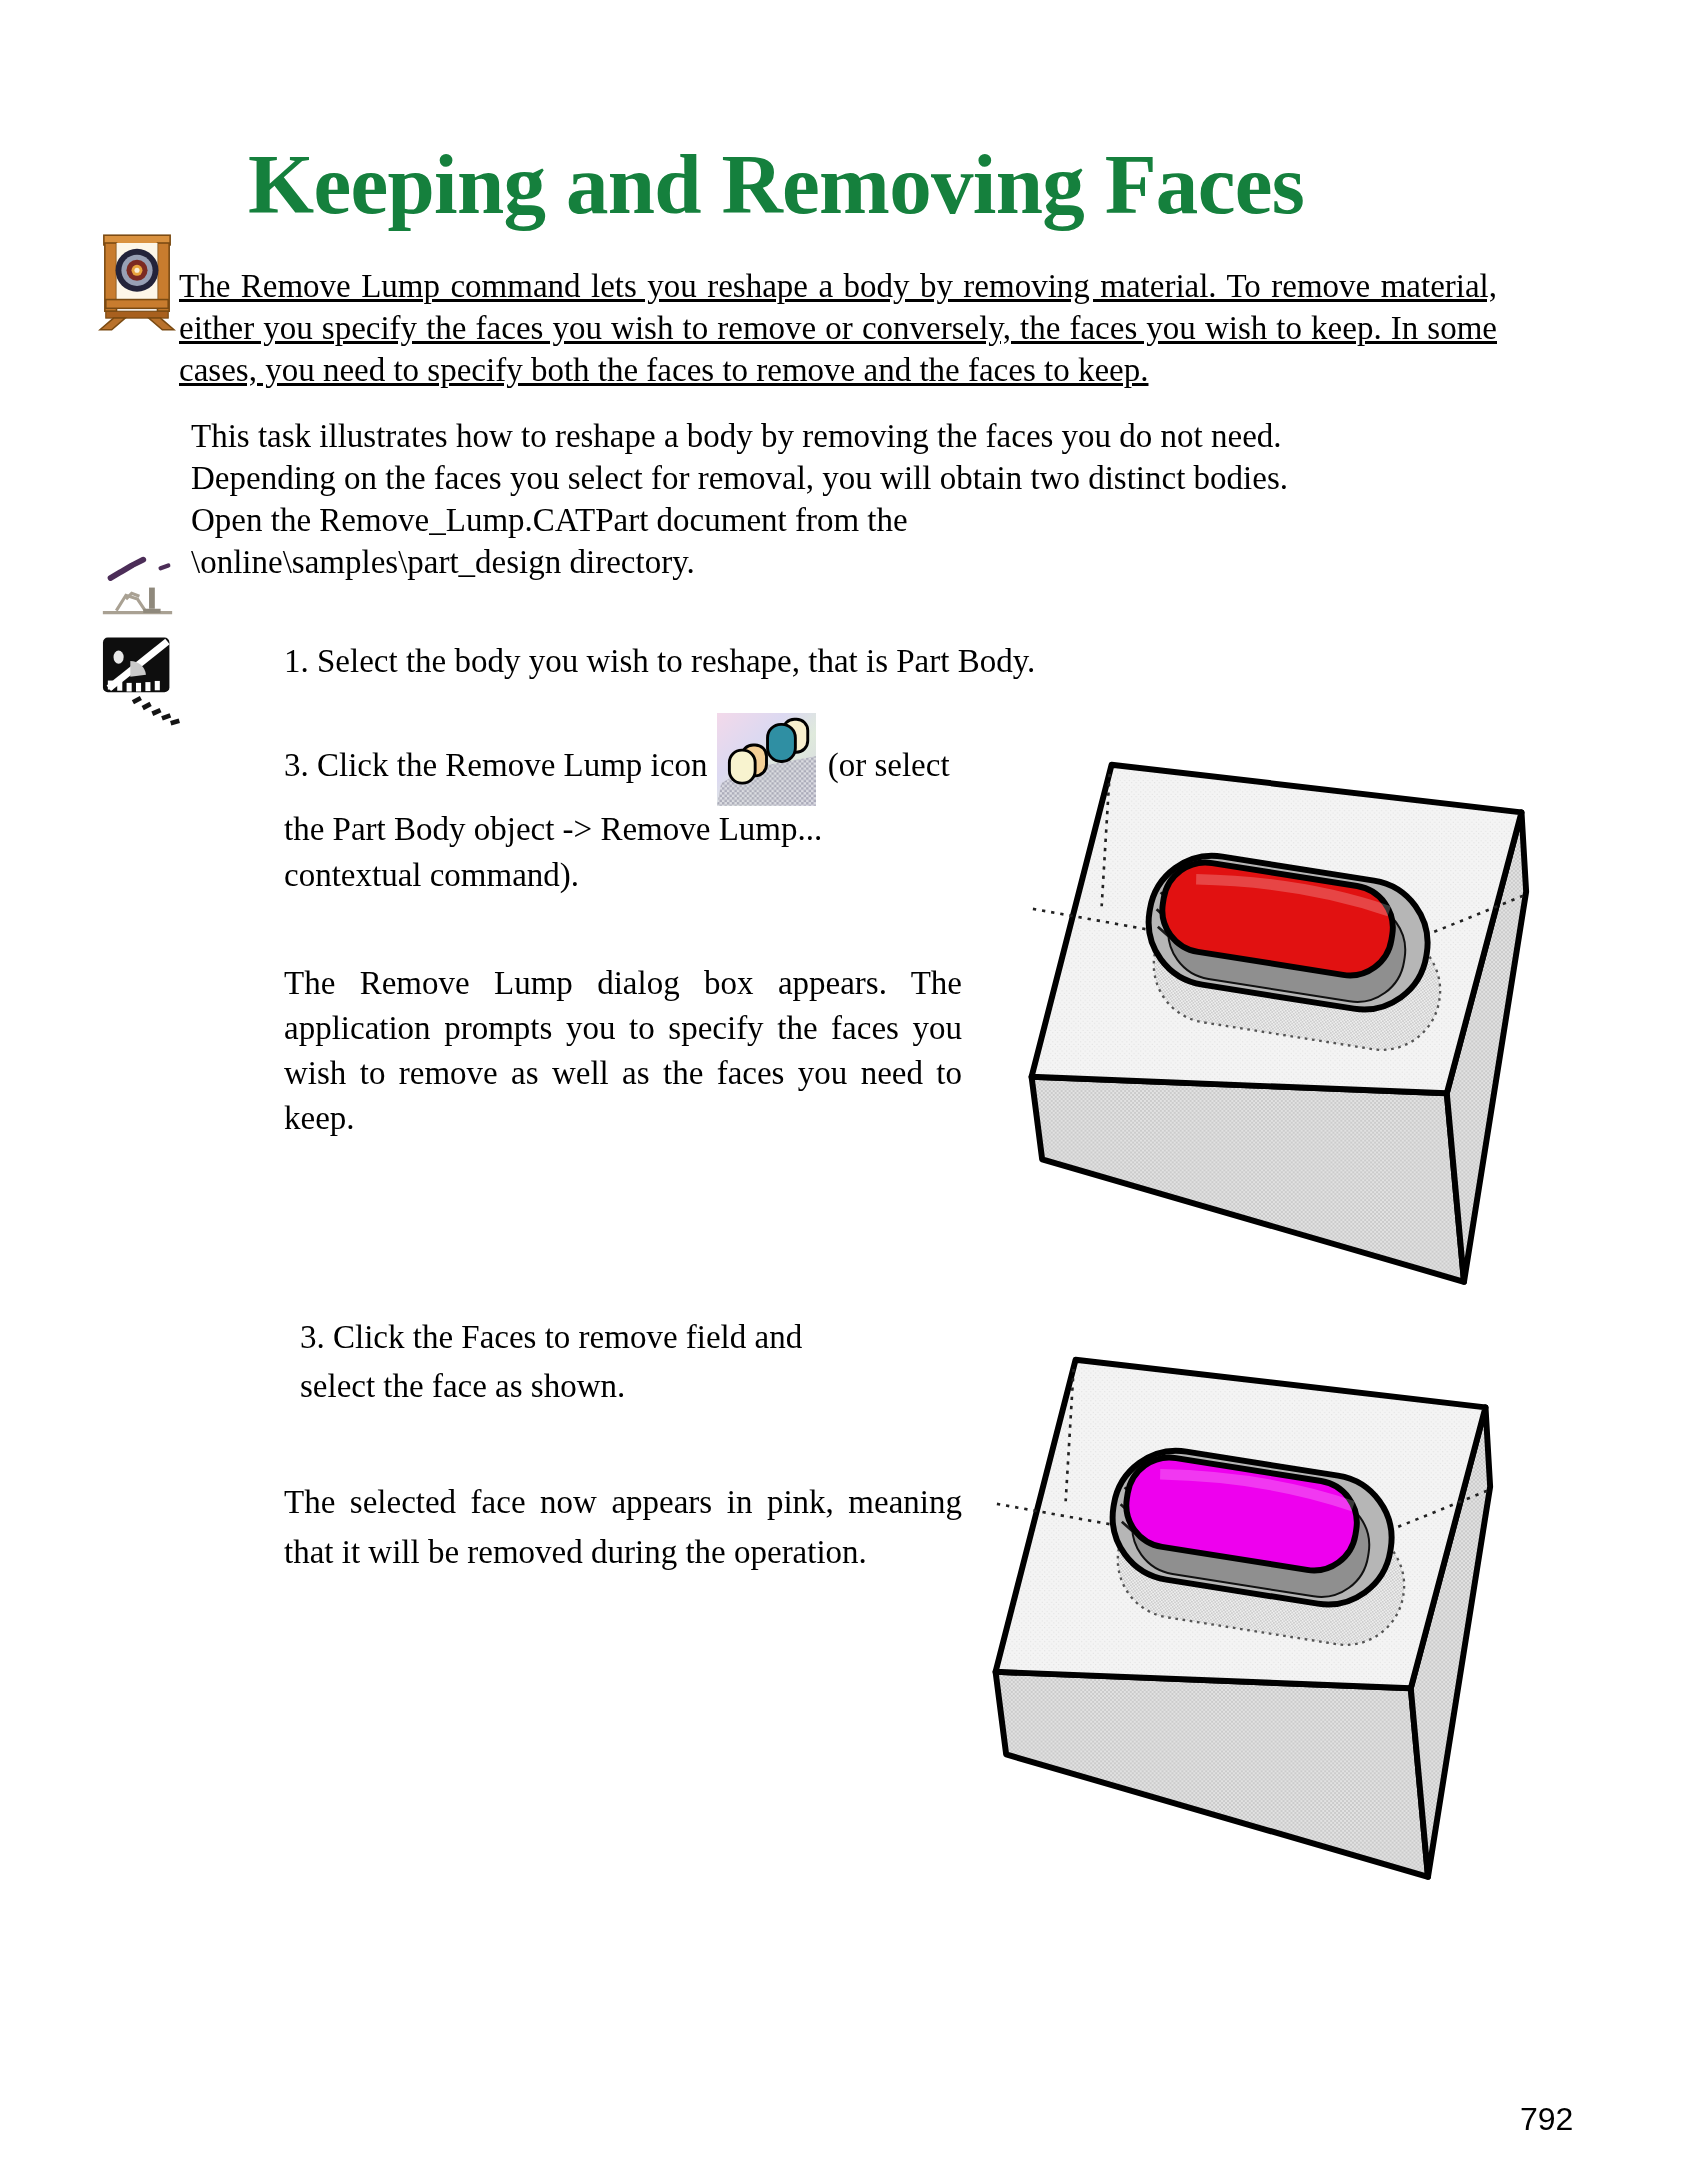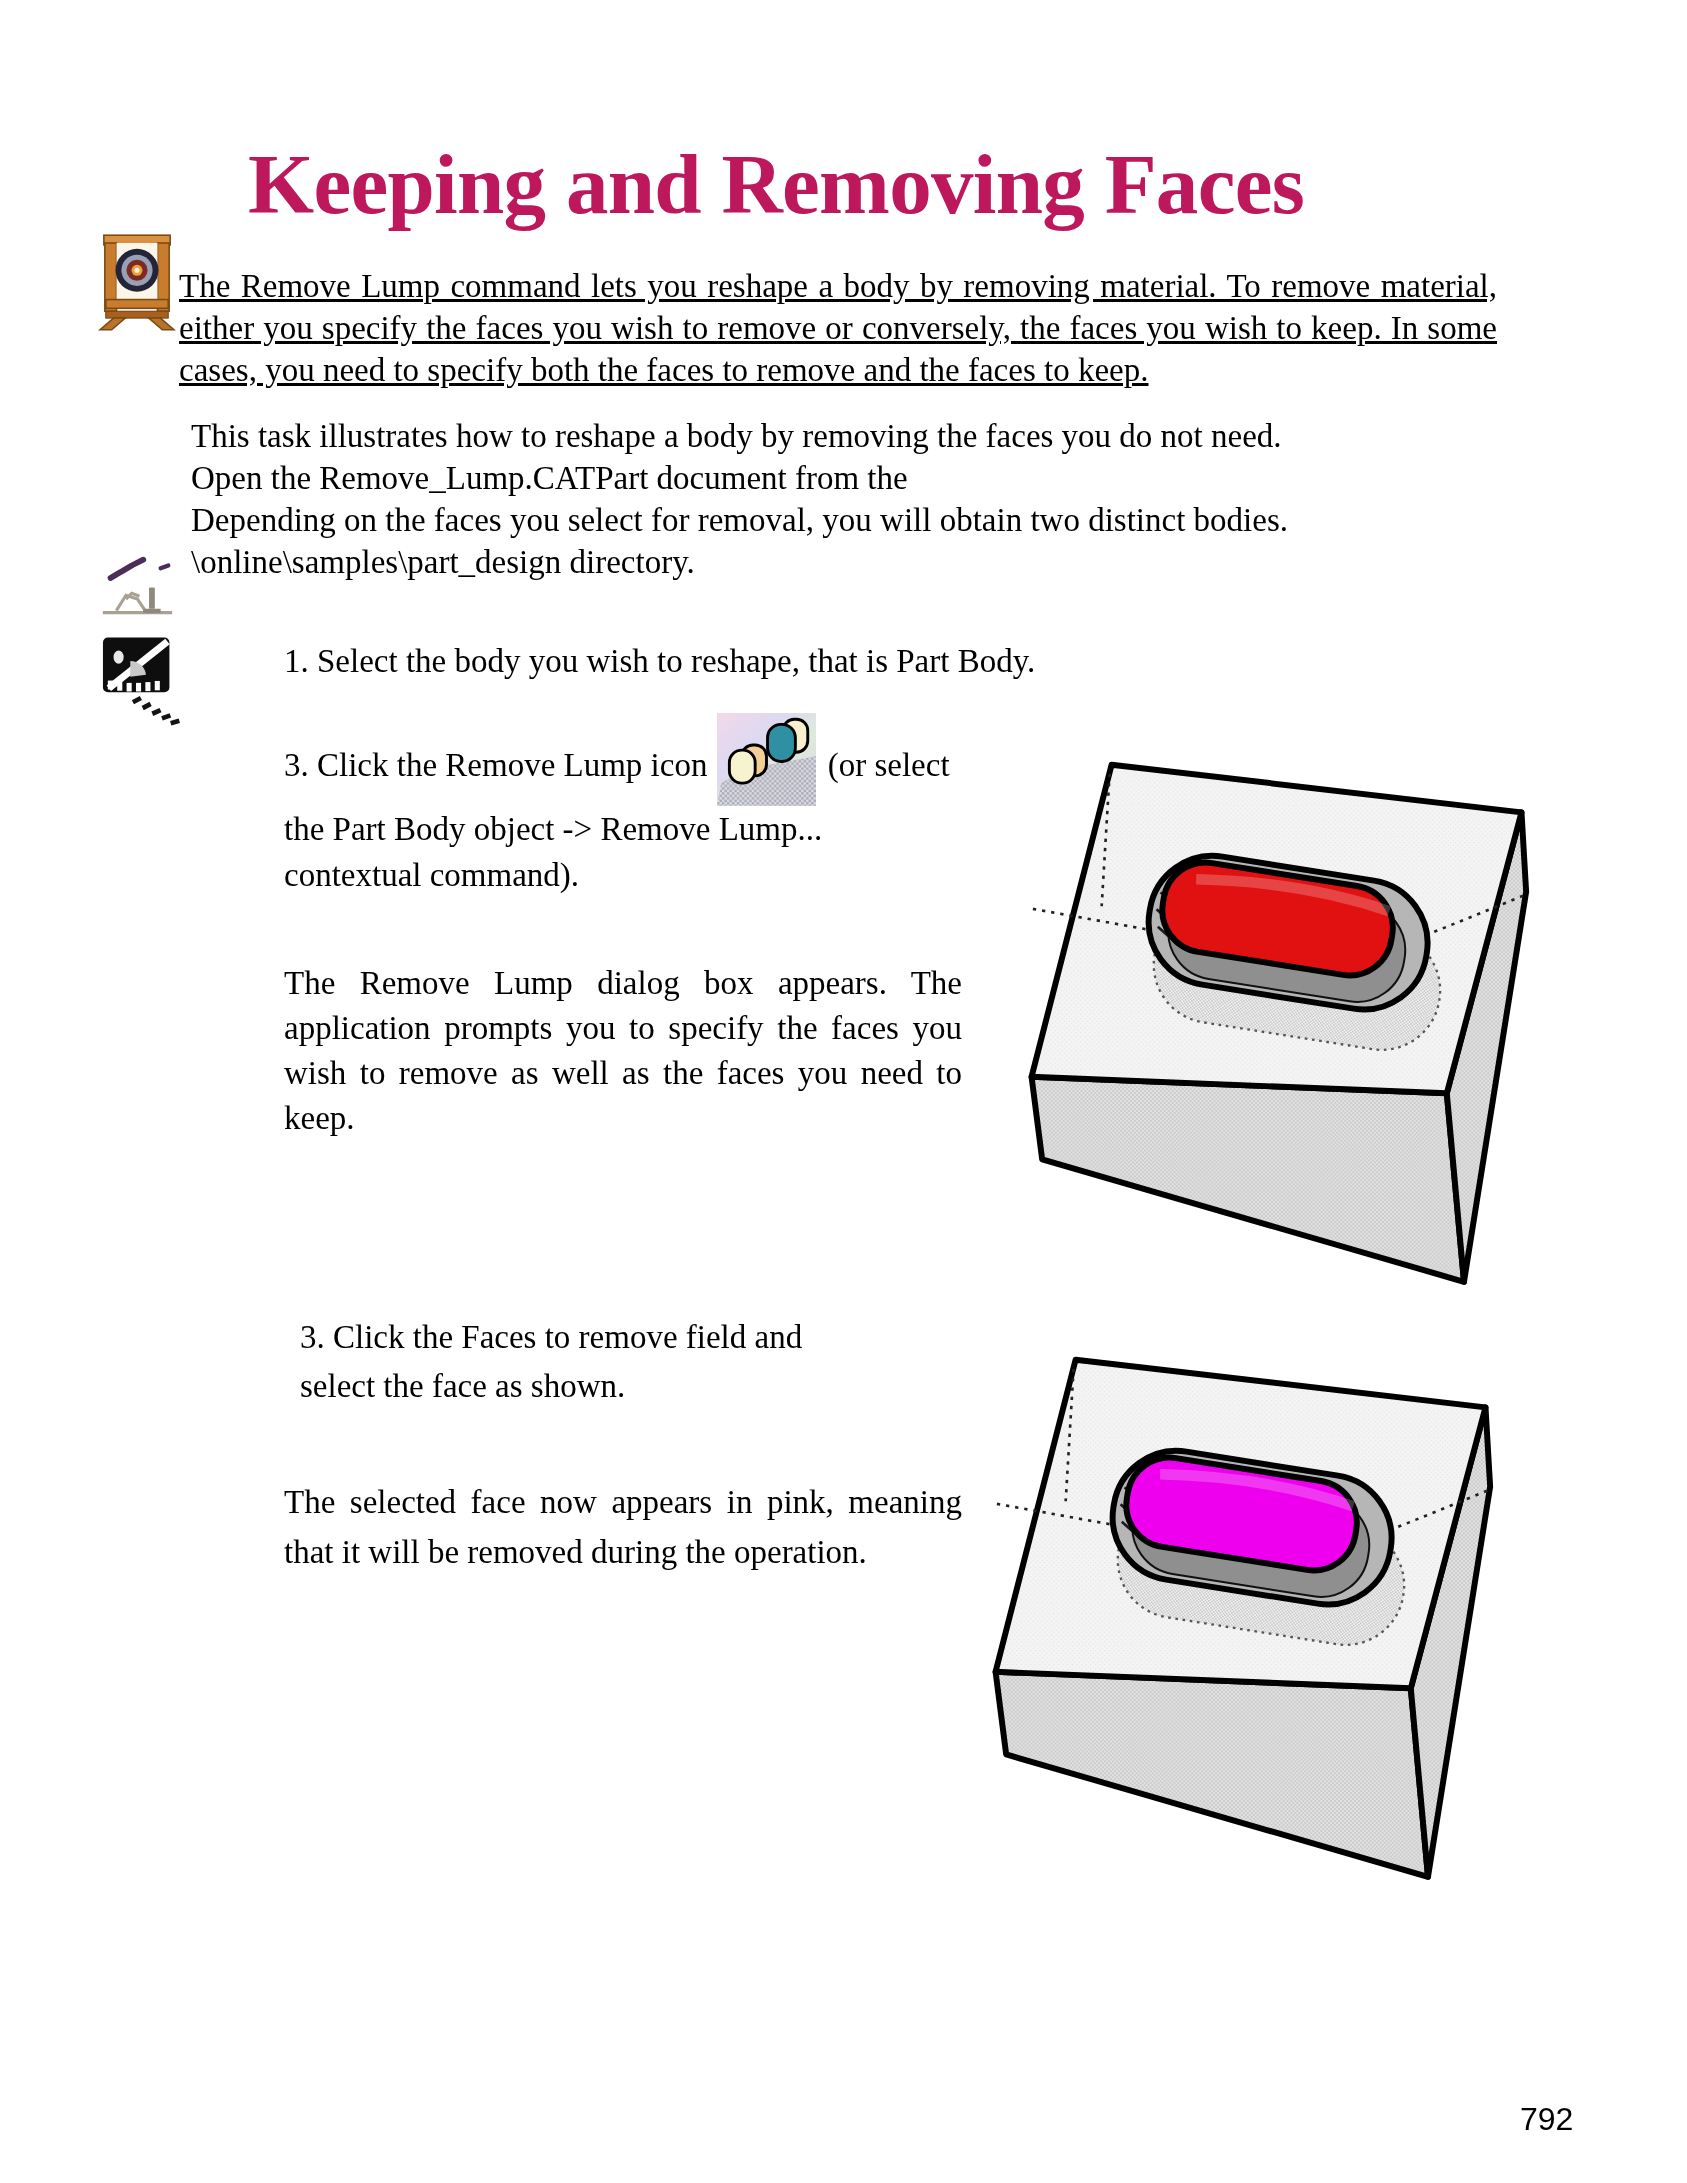--- a/index.html
+++ b/index.html
@@ -30,21 +30,21 @@
   .page-num{
     position:absolute;left:1520px;top:2101px;
     font-family:"Liberation Sans","DejaVu Sans",sans-serif;font-size:32px;
   }
 </style>
 </head>
 <body>
 
 <div class="page">
 
-  <h1 class="page-title" style="color: #be185d;">Keeping and Removing Faces</h1>
+  <h1 class="page-title" style="color: #15803d;">Keeping and Removing Faces</h1>
 
   <span class="icon icon-target">
     <svg viewBox="0 0 40 50" xmlns="http://www.w3.org/2000/svg">
       <rect x="3" y="1" width="34" height="5" fill="#d9913f" stroke="#7a4a12" stroke-width="0.8"></rect>
       <rect x="3.5" y="5" width="6" height="35" fill="#c87c2e" stroke="#7a4a12" stroke-width="0.8"></rect>
       <rect x="30.5" y="5" width="6" height="35" fill="#c87c2e" stroke="#7a4a12" stroke-width="0.8"></rect>
       <rect x="9.5" y="5" width="21" height="29" fill="#fdf6e8"></rect>
       <circle cx="20" cy="19" r="11" fill="#23233a"></circle>
       <circle cx="20" cy="19" r="8" fill="#98a0b5"></circle>
       <circle cx="20" cy="19" r="5.4" fill="#7c2a22"></circle>
@@ -54,22 +54,22 @@
       <rect x="4" y="40" width="32" height="3.5" fill="#a8601e" stroke="#7a4a12" stroke-width="0.6"></rect>
       <polygon points="8,43.5 14,43.5 7,49.5 1,49.5" fill="#b9722c" stroke="#7a4a12" stroke-width="0.8"></polygon>
       <polygon points="32,43.5 26,43.5 33,49.5 39,49.5" fill="#b9722c" stroke="#7a4a12" stroke-width="0.8"></polygon>
     </svg>
   </span>
 
   <p class="p-intro body-text">The Remove Lump command lets you reshape a body by removing material. To remove material, either you specify the faces you wish to remove or conversely, the faces you wish to keep. In some cases, you need to specify both the faces to remove and the faces to keep.</p>
 
   <div class="p-task">
     <div class="tline">This task illustrates how to reshape a body by removing the faces you do not need.</div>
+    <div class="tline">Depending on the faces you select for removal, you will obtain two distinct bodies.</div>
     <div class="tline">Open the Remove_Lump.CATPart document from the</div>
-    <div class="tline">Depending on the faces you select for removal, you will obtain two distinct bodies.</div>
     <div class="tline">\online\samples\part_design directory.</div>
   </div>
 
   <span class="icon icon-sketch">
     <svg viewBox="0 0 42 40" xmlns="http://www.w3.org/2000/svg">
       <g stroke="#4c2d58" stroke-width="3" stroke-linecap="round" fill="none">
         <path d="M7,14 l5,-3"></path>
           <path d="M13,10.5 l5,-3"></path>
           <path d="M19,7 l5,-2.5"></path>
       </g>

